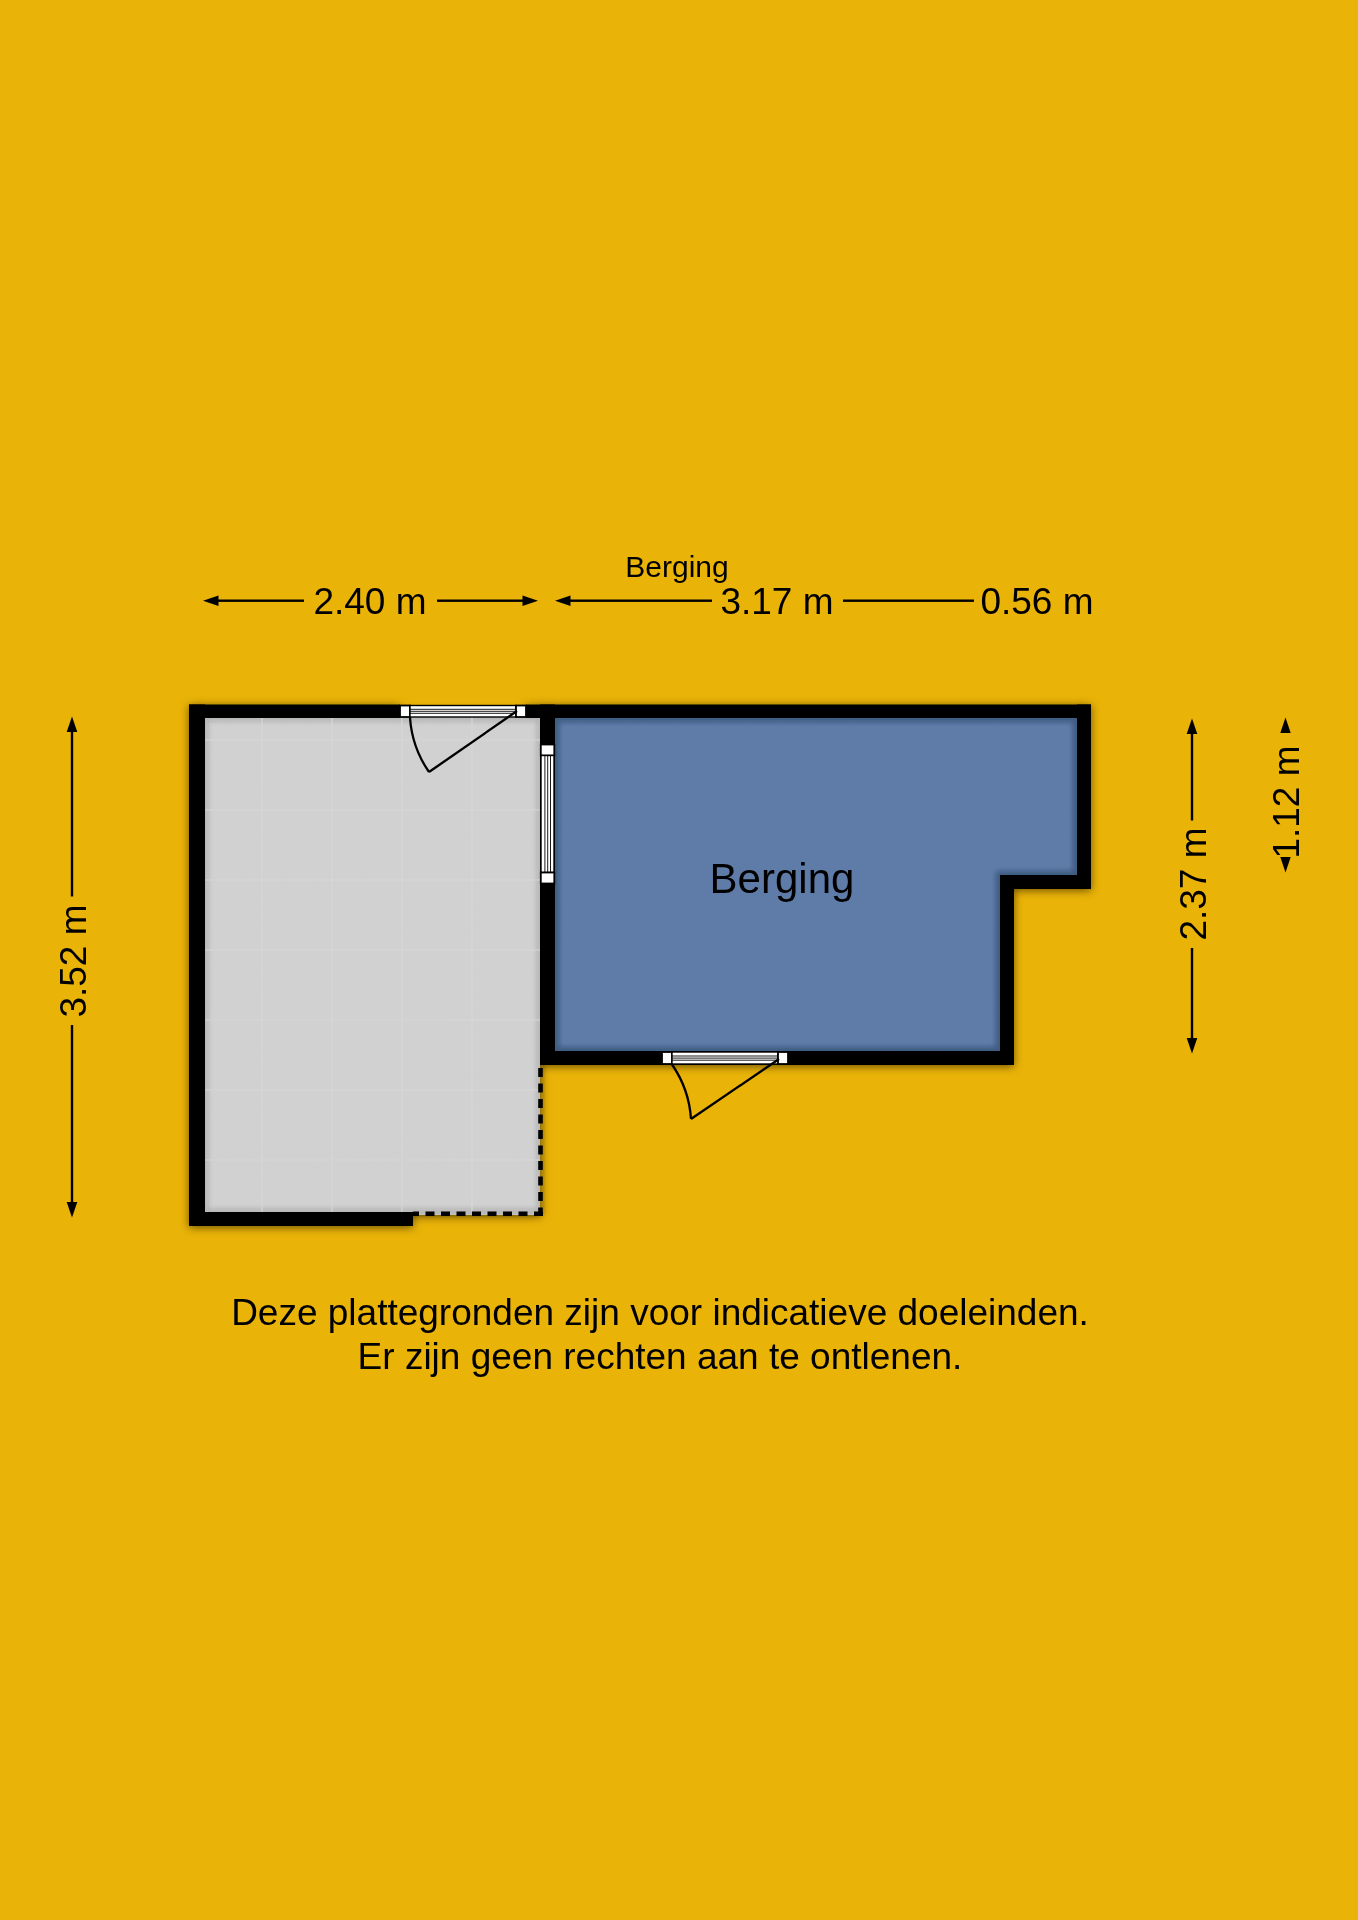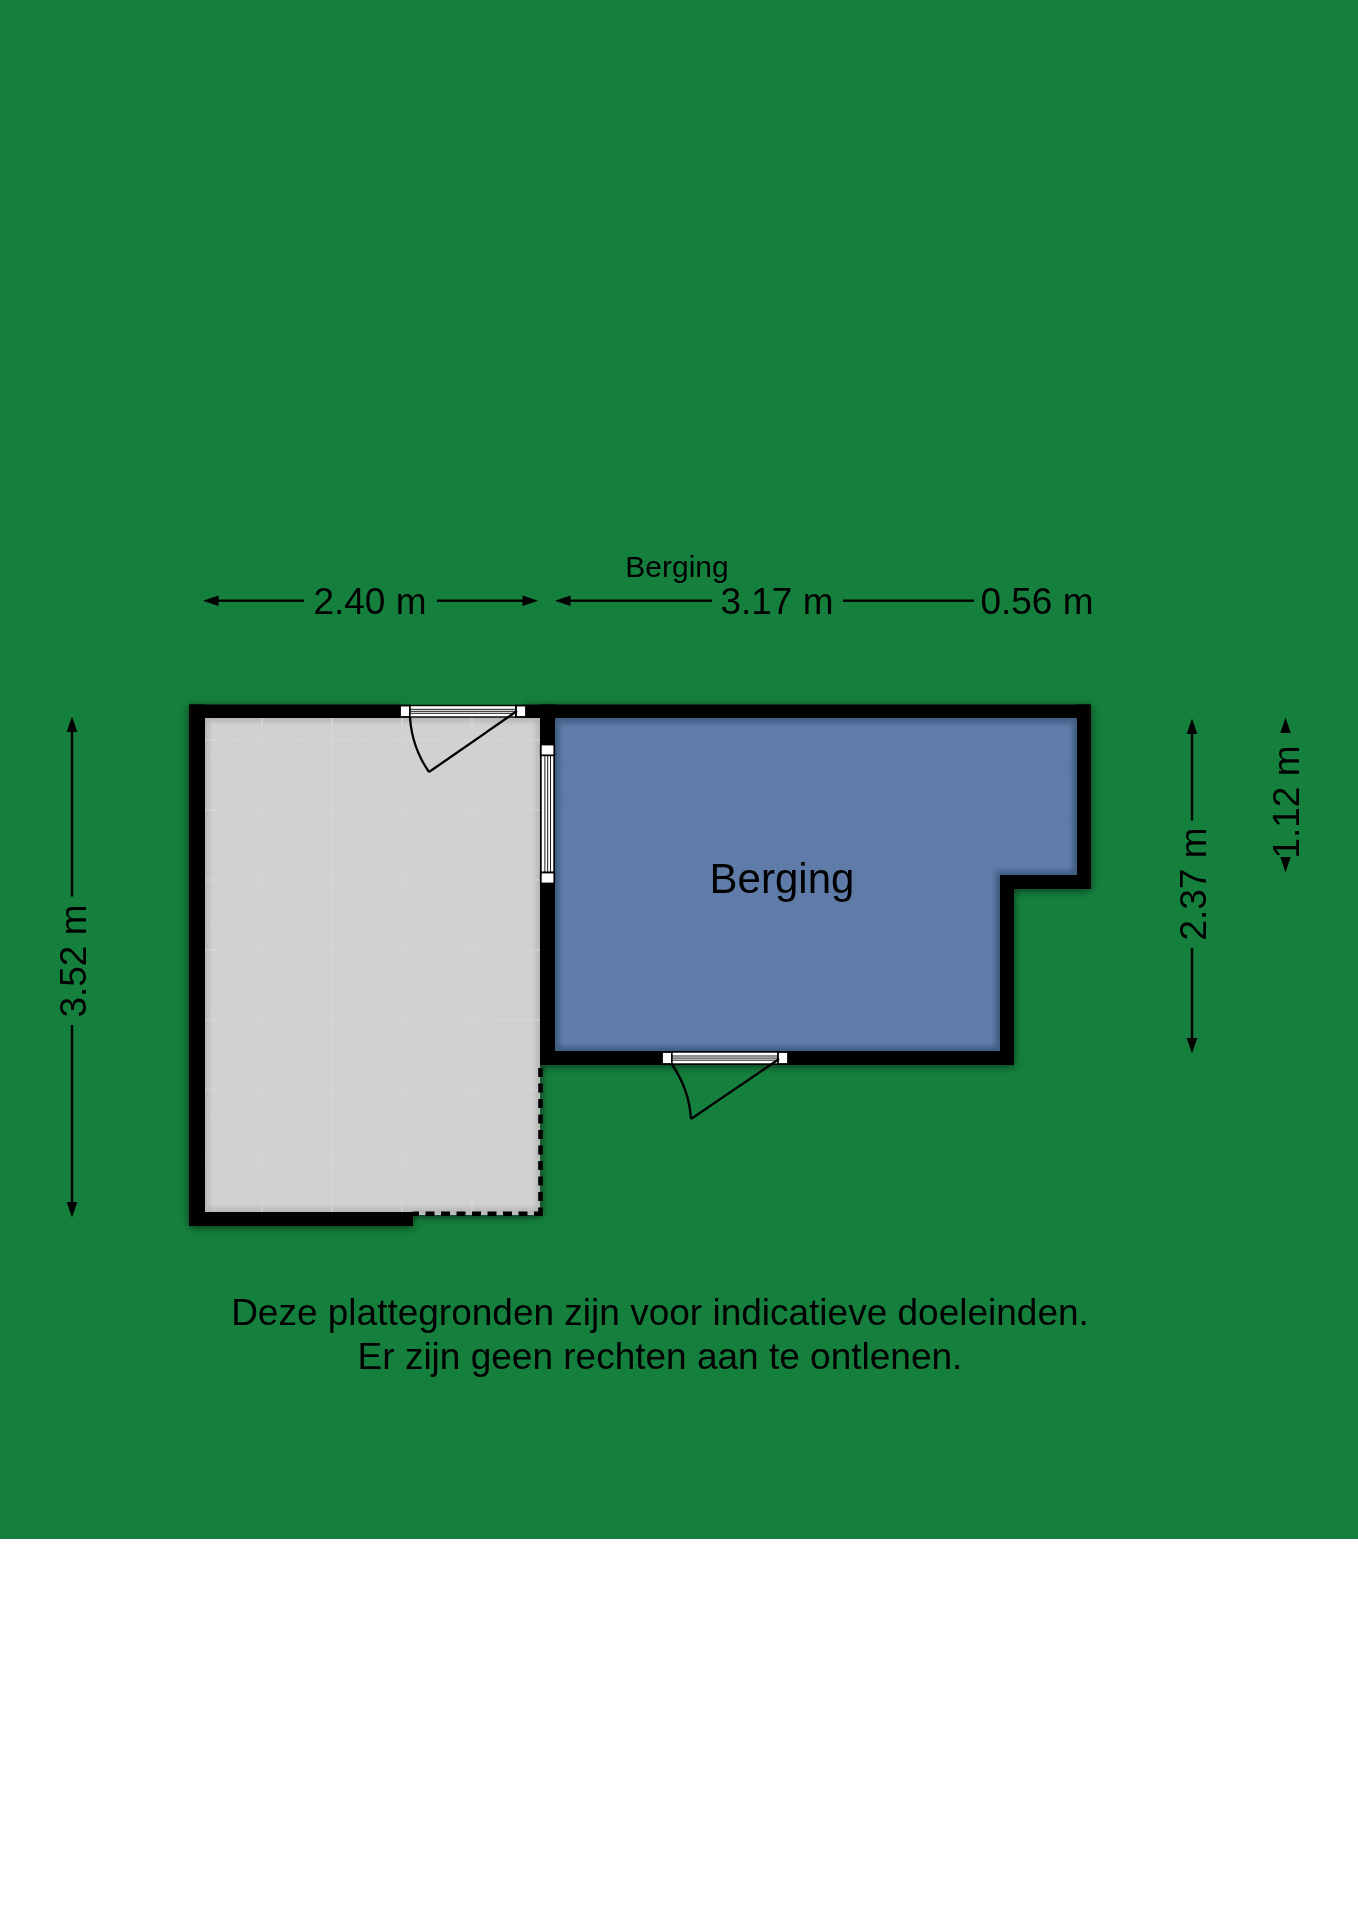--- a/index.html
+++ b/index.html
@@ -1,16 +1,16 @@
 <!DOCTYPE html>
 <html><head>
 <meta charset="utf-8">
 <style>
   html,body{margin:0;padding:0;background:#ffffff;}
-  .page{position:relative;width:1358px;height:1539px;background:#15803d;overflow:hidden;
+  .page{position:relative;width:1358px;height:1920px;background:#eab308;overflow:hidden;
         font-family:"Liberation Sans", sans-serif;}
   svg text{font-family:"Liberation Sans", sans-serif;fill:#000000;}
 </style>
 </head>
 <body>
 <div class="page">
 <svg width="1358" height="1920" viewBox="0 0 1358 1920" xmlns="http://www.w3.org/2000/svg">
   <defs>
     <filter id="wsh" x="-5%" y="-5%" width="110%" height="110%">
       <feDropShadow dx="0" dy="1.5" stdDeviation="4.5" flood-color="#000000" flood-opacity="0.55"></feDropShadow>

